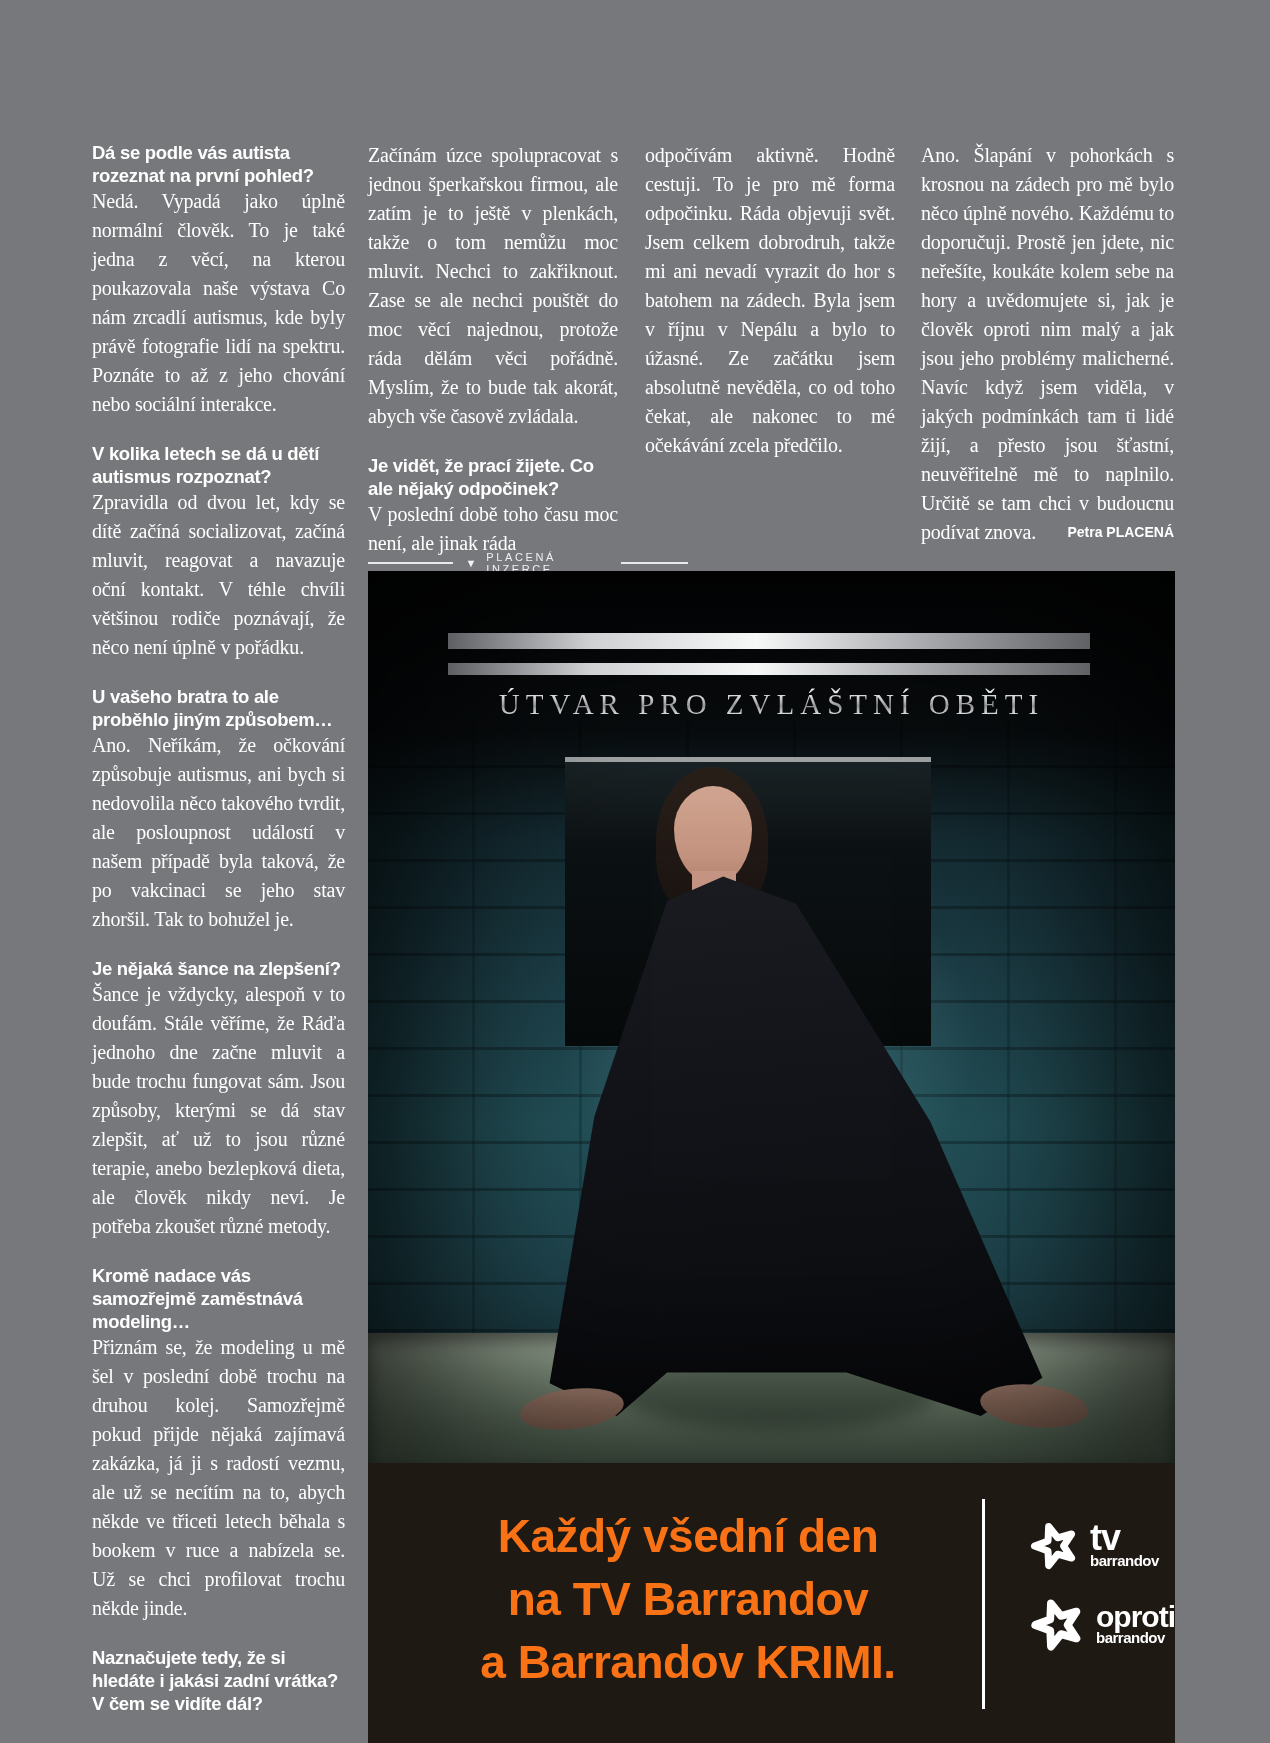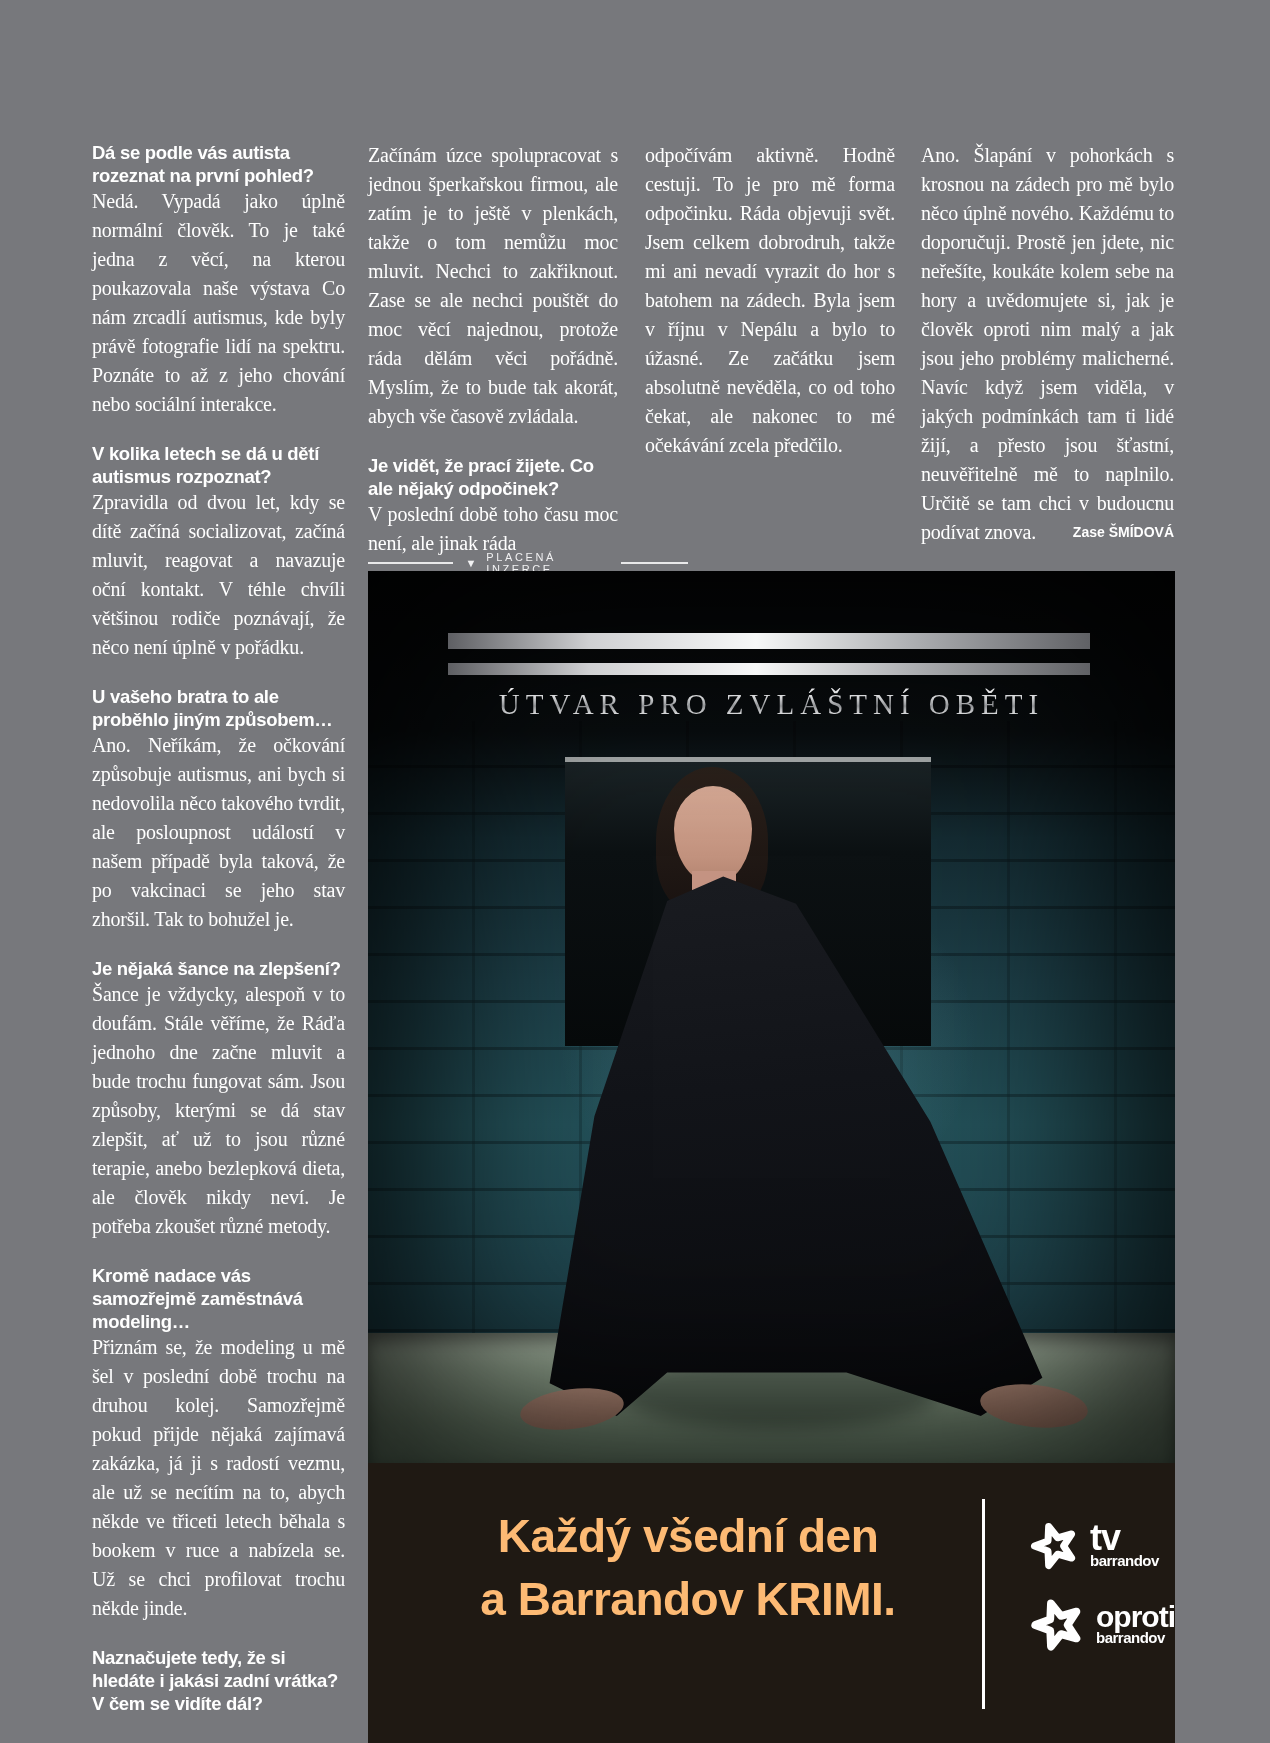--- a/index.html
+++ b/index.html
@@ -73,21 +73,21 @@
   .ad-subtitle{font-family:"Liberation Serif", serif;font-size:29px;line-height:42px;
                letter-spacing:6px;color:#c9cbcd;margin:8px 20px 0 20px;white-space:nowrap;}
   @supports (-webkit-background-clip:text){
     .ad-title,.ad-subtitle{
       background:linear-gradient(180deg,#fafafa 0%,#d2d3d5 35%,#8f9194 55%,#e9eaeb 78%,#77797c 100%);
       -webkit-background-clip:text;background-clip:text;color:transparent;}
   }
   
   .band{position:absolute;left:0;bottom:0;width:807px;height:280px;background:#1f1913;}
   .tagline{position:absolute;left:40px;top:42px;width:560px;text-align:center;
-           font-family:"Liberation Sans", sans-serif;font-weight:bold;color:#fdba74;
+           font-family:"Liberation Sans", sans-serif;font-weight:bold;color:#f97316;
            font-size:46px;line-height:63px;letter-spacing:-0.5px;}
   .band-rule{position:absolute;left:614px;top:36px;width:3px;height:210px;background:#ffffff;}
   .logos{position:absolute;left:660px;top:56px;width:160px;color:#ffffff;
          font-family:"Liberation Sans", sans-serif;font-weight:bold;}
   .logo-row{display:flex;align-items:center;}
   .logo-row + .logo-row{margin-top:22px;}
   .star{flex:0 0 auto;margin-right:8px;}
   .logo-text .big{font-size:36px;line-height:30px;letter-spacing:-1px;}
   .logo-text .big.krimi{font-size:30px;line-height:26px;}
   .logo-text .small{font-size:15px;line-height:16px;letter-spacing:-0.5px;}
@@ -114,21 +114,21 @@
   <p class="question">Je vidět, že prací žijete. Co ale nějaký odpočinek?</p>
   <p class="answer">V poslední době toho času moc není, ale jinak ráda</p>
 </div>
 
 <div class="col" id="col3">
   <p class="answer">odpočívám aktivně. Hodně cestuji. To je pro mě forma odpočinku. Ráda objevuji svět. Jsem celkem dobrodruh, takže mi ani nevadí vyrazit do hor s batohem na zádech. Byla jsem v říjnu v Nepálu a bylo to úžasné. Ze začátku jsem absolutně nevěděla, co od toho čekat, ale nakonec to mé očekávání zcela předčilo.</p>
 </div>
 
 <div class="col" id="col4">
   <p class="answer">Ano. Šlapání v pohorkách s krosnou na zádech pro mě bylo něco úplně nového. Každému to doporučuji. Prostě jen jdete, nic neřešíte, koukáte kolem sebe na hory a uvědomujete si, jak je člověk oproti nim malý a jak jsou jeho problémy malicherné. Navíc když jsem viděla, v jakých podmínkách tam ti lidé žijí, a přesto jsou šťastní, neuvěřitelně mě to naplnilo. Určitě se tam chci v budoucnu podívat znova.</p>
-  <p class="author-line">Zase ŠMÍDOVÁ</p>
+  <p class="author-line">Petra PLACENÁ</p>
 </div>
 
 <div class="ad-divider">
   <span class="rule l"></span>
   <span class="tri">▼</span>
   <span class="lbl">PLACENÁ INZERCE</span>
   <span class="rule r"></span>
 </div>
 
 <div class="ad">
@@ -150,20 +150,21 @@
 
   <div class="title-block">
     <div class="silver-bar"></div>
     <div class="silver-bar thin"></div>
     <div class="ad-subtitle">ÚTVAR PRO ZVLÁŠTNÍ OBĚTI</div>
   </div>
 
   <div class="band">
     <div class="tagline">
       <div>Každý všední den</div>
+      <div>na TV Barrandov</div>
       <div>a Barrandov KRIMI.</div>
     </div>
     <div class="band-rule"></div>
     <div class="logos">
       <div class="logo-row">
         <svg class="star" width="54" height="54" viewBox="0 0 100 100">
           <path d="M50,12 L59.4,37.1 L86.1,38.3 L65.2,54.9 L72.3,80.7 L50,66 L27.7,80.7 L34.8,54.9 L13.9,38.3 L40.6,37.1 Z" fill="none" stroke="#ffffff" stroke-width="13" stroke-linejoin="round" transform="rotate(-18 50 50)"></path>
         </svg>
         <div class="logo-text">
           <div class="big">tv</div>

